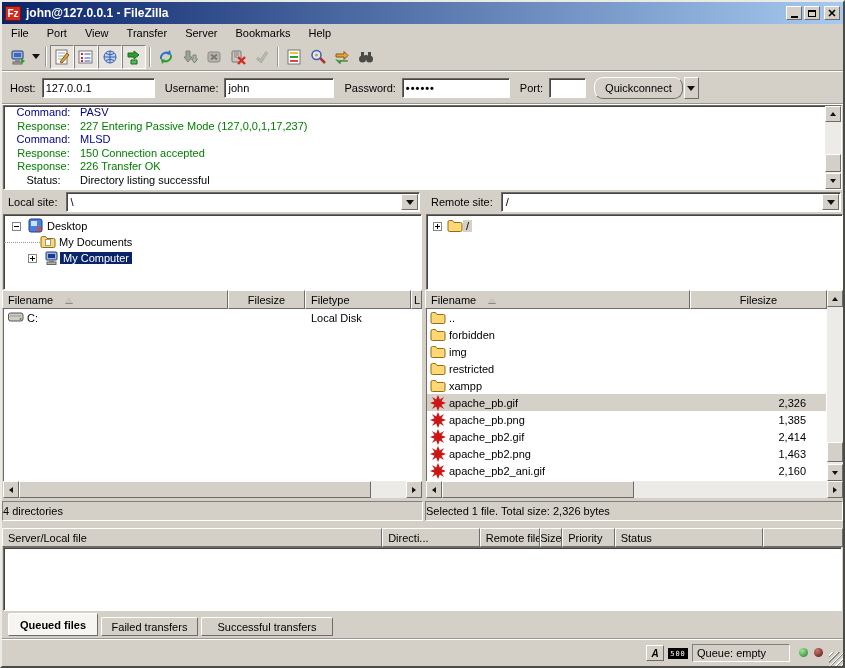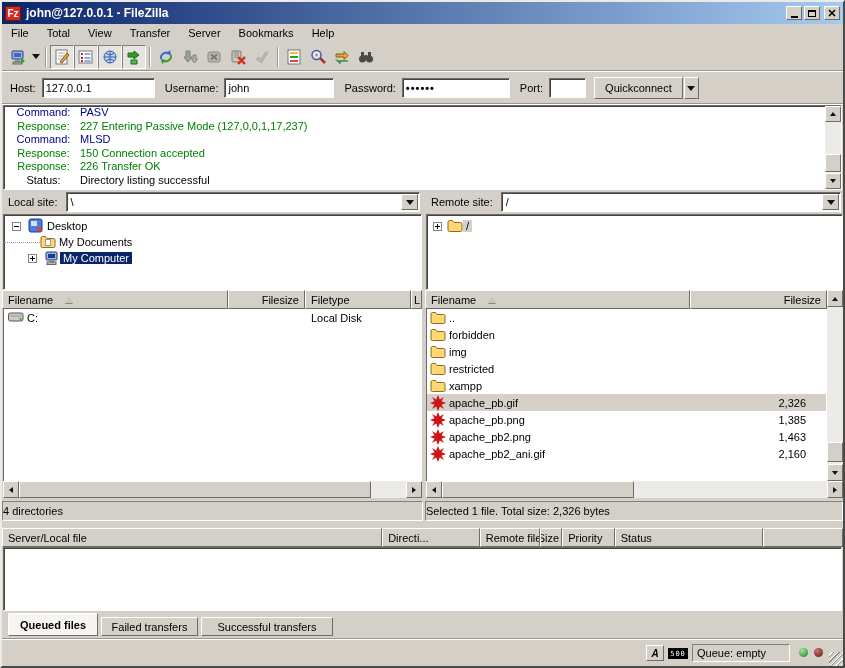--- a/index.html
+++ b/index.html
@@ -27,21 +27,21 @@
   .toolbar{left:0;top:40px;width:841px;height:30px;display:flex;align-items:center;padding-left:4px;border-bottom:1px solid #fff;box-shadow:0 -1px 0 #9a9792 inset;}
   .tbtn{width:24px;height:24px;display:flex;align-items:center;justify-content:center;background:transparent;border:1px solid transparent;}
   .tbtn.pressed{border:1px solid;border-color:#80807C #FFFFFF #FFFFFF #80807C;background:#E7E4DF;}
   .tsep{width:2px;height:20px;margin:0 3px;border-left:1px solid #9a9792;border-right:1px solid #fff;}
   .tdrop{width:12px;height:24px;display:flex;align-items:center;justify-content:center;}
   .ic{display:block;}
   
   .quickbar{left:0;top:70px;width:841px;height:33px;display:flex;align-items:center;border-bottom:1px solid #fff;box-shadow:0 -1px 0 #9a9792 inset;}
   .qlabel{margin:0 6px 0 10px;}
   .qinput{height:20px;font-family:"Liberation Sans",sans-serif;font-size:11px;padding:2px 3px;outline:none;}
-  .qbtn{height:22px;font-family:"Liberation Sans",sans-serif;font-size:11px;padding:2px 10px;}
+  .qbtn{height:22px;font-family:"Liberation Sans",sans-serif;font-size:11px;padding:2px 10px;border-radius:9px;}
   
   .log{left:1px;top:103px;width:839px;height:85px;background:#fff;border:1px solid;border-color:#6E6C68 #FFFFFF #FFFFFF #6E6C68;box-shadow:inset 1px 1px 0 #45443F;overflow:hidden;}
   .logline{display:flex;line-height:13.5px;white-space:nowrap;}
   .loglabel{width:76px;padding-left:3px;flex:none;}
   .lt-command{color:#00008B;}
   .lt-response{color:#008000;}
   .lt-status{color:#000;}
   
   .sb-v{background:#EDEBE7;}
   .sb-h{background:#EDEBE7;}
@@ -61,21 +61,21 @@
   .trow{display:flex;align-items:center;height:16px;white-space:nowrap;}
   .expander{width:9px;height:9px;background:#fff;border:1px solid #848484;position:relative;flex:none;}
   .expander::before{content:"";position:absolute;left:1px;top:3px;width:5px;height:1px;background:#000;}
   .expander.plus::after{content:"";position:absolute;left:3px;top:1px;width:1px;height:5px;background:#000;}
   .tlabel{padding:0 3px;}
   .sel-focus{background:#0A246A;color:#fff;}
   .sel-blur{background:#D5D1C9;}
   
   .hrow{display:flex;}
   .hcell{height:19px;background:#D4D0C8;border:1px solid;border-color:#FFFFFF #6E6C68 #6E6C68 #FFFFFF;padding:2px 5px;display:flex;align-items:center;white-space:nowrap;overflow:hidden;}
-  .hcell.right{justify-content:flex-end;}
+  .hcell.right{justify-content:center;}
   .sortasc{width:0;height:0;border-left:4px solid transparent;border-right:4px solid transparent;border-bottom:6px solid #C8C5BE;margin-left:12px;filter:drop-shadow(0 1px 0 #8a8880);}
   
   .list{background:#fff;border-left:1px solid #6E6C68;border-right:1px solid #fff;overflow:hidden;}
   .lrow{display:flex;align-items:center;height:17px;white-space:nowrap;}
   .lrow .nm{padding-left:3px;}
   .szcell{text-align:right;flex:none;}
   .statuspane{background:#D4D0C8;border:1px solid;border-color:#80807C #FFFFFF #FFFFFF #80807C;display:flex;align-items:center;}
   
   .qbody{background:#fff;border:1px solid;border-color:#6E6C68 #FFFFFF #FFFFFF #6E6C68;box-shadow:inset 1px 1px 0 #45443F;}
   .tab{position:absolute;display:flex;align-items:center;justify-content:center;background:#D4D0C8;border:1px solid;border-color:#FFFFFF #6E6C68 #6E6C68 #FFFFFF;border-radius:2px 2px 0 0;}
@@ -106,21 +106,21 @@
       <span class="wbtn raised" style="margin-left:4px;">
         <svg width="8" height="8" viewBox="0 0 8 8">
             <path d="M1 1 L7 7 M7 1 L1 7" stroke="#000" stroke-width="1.6"></path>
           </svg>
       </span>
     </span>
   </div>
 
   <div class="abs menubar">
     <span class="mitem">File</span>
-    <span class="mitem">Total</span>
+    <span class="mitem">Port</span>
     <span class="mitem">View</span>
     <span class="mitem">Transfer</span>
     <span class="mitem">Server</span>
     <span class="mitem">Bookmarks</span>
     <span class="mitem">Help</span>
   </div>
 
   <div class="abs toolbar">
     <span class="tbtn">
       <svg class="ic" width="16" height="16" viewBox="0 0 16 16">
@@ -465,20 +465,29 @@
         </svg>
         <span class="nm">apache_pb.png</span>
         <span style="flex:1;"></span>
         <span class="szcell" style="width:80px;padding-right:20px;">1,385</span>
       </div>
     <div class="lrow">
         <span style="width:3px;"></span>
         <svg width="16" height="16" viewBox="0 0 16 16">
           <path d="M8 0 L9.8 4.5 L14 2 L11.5 6.2 L16 8 L11.5 9.8 L14 14 L9.8 11.5 L8 16 L6.2 11.5 L2 14 L4.5 9.8 L0 8 L4.5 6.2 L2 2 L6.2 4.5 Z" fill="#CC1515"></path>
         </svg>
+        <span class="nm">apache_pb2.gif</span>
+        <span style="flex:1;"></span>
+        <span class="szcell" style="width:80px;padding-right:20px;">2,414</span>
+      </div>
+    <div class="lrow">
+        <span style="width:3px;"></span>
+        <svg width="16" height="16" viewBox="0 0 16 16">
+          <path d="M8 0 L9.8 4.5 L14 2 L11.5 6.2 L16 8 L11.5 9.8 L14 14 L9.8 11.5 L8 16 L6.2 11.5 L2 14 L4.5 9.8 L0 8 L4.5 6.2 L2 2 L6.2 4.5 Z" fill="#CC1515"></path>
+        </svg>
         <span class="nm">apache_pb2.png</span>
         <span style="flex:1;"></span>
         <span class="szcell" style="width:80px;padding-right:20px;">1,463</span>
       </div>
     <div class="lrow">
         <span style="width:3px;"></span>
         <svg width="16" height="16" viewBox="0 0 16 16">
           <path d="M8 0 L9.8 4.5 L14 2 L11.5 6.2 L16 8 L11.5 9.8 L14 14 L9.8 11.5 L8 16 L6.2 11.5 L2 14 L4.5 9.8 L0 8 L4.5 6.2 L2 2 L6.2 4.5 Z" fill="#CC1515"></path>
         </svg>
         <span class="nm">apache_pb2_ani.gif</span>

